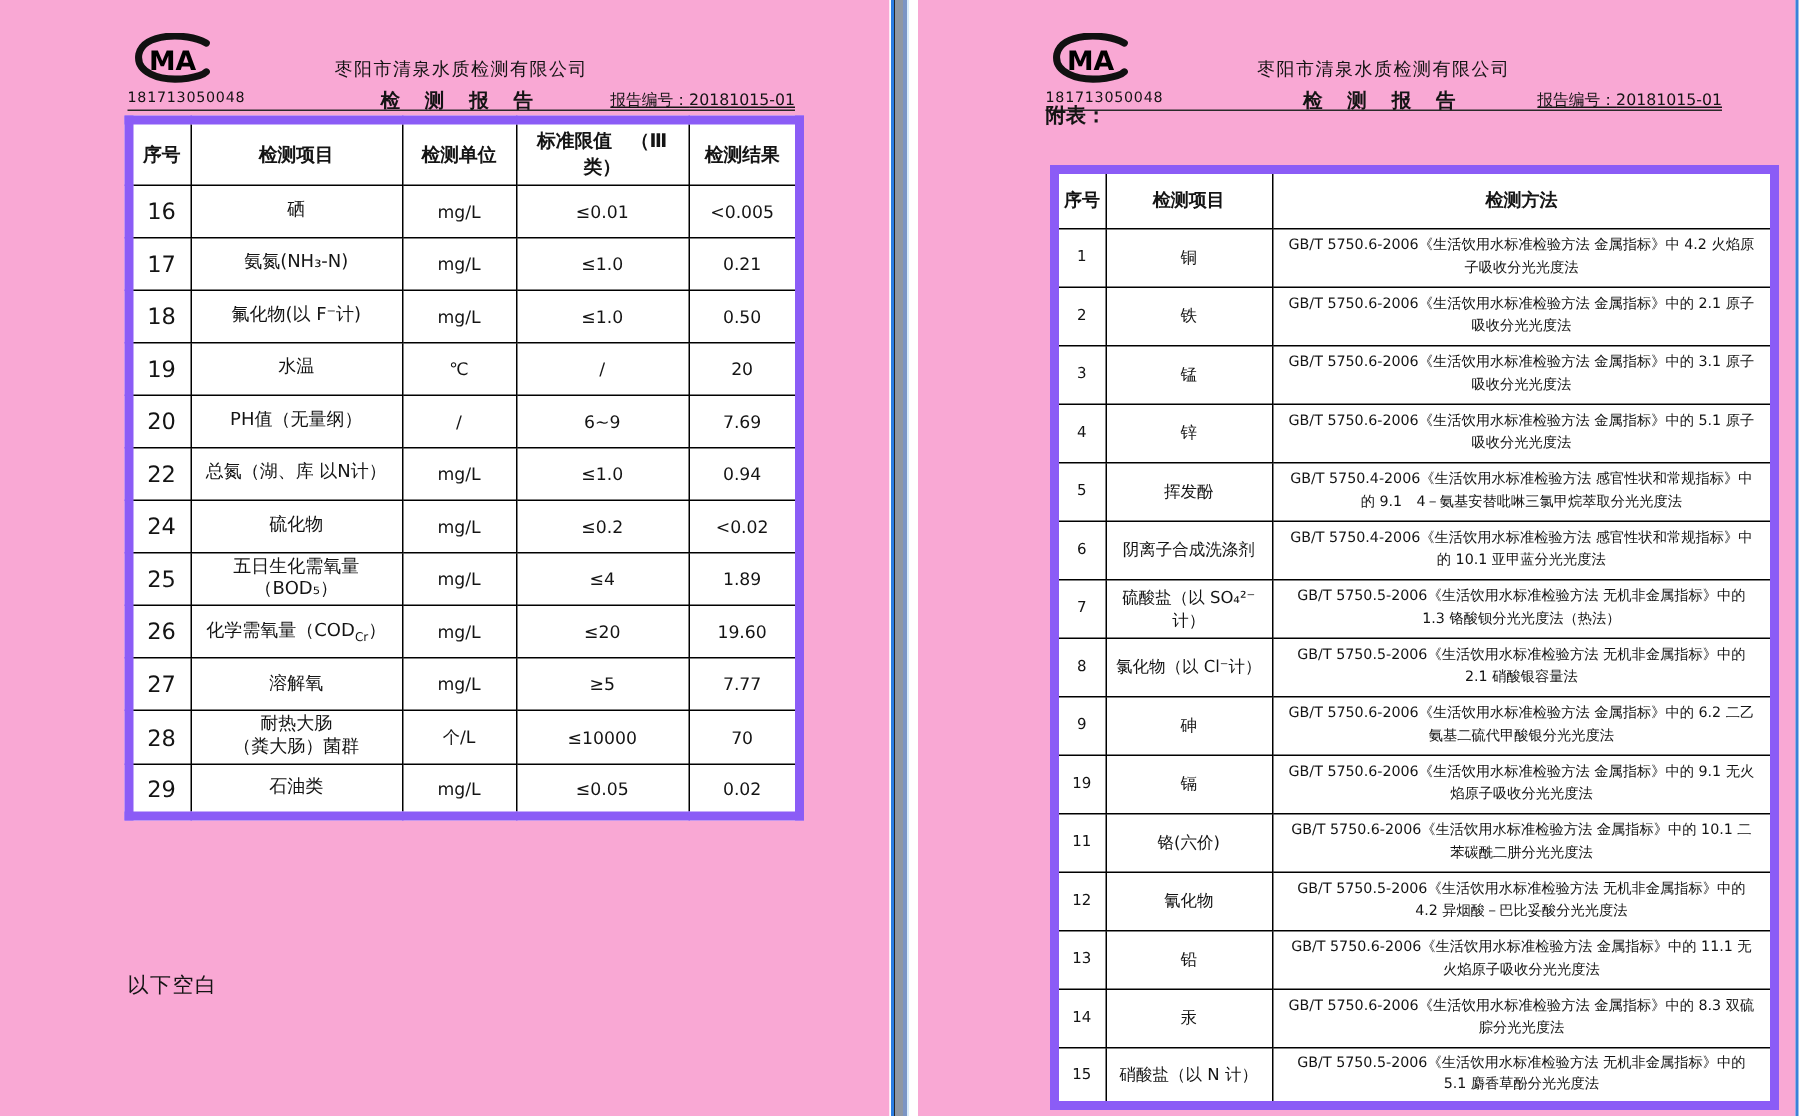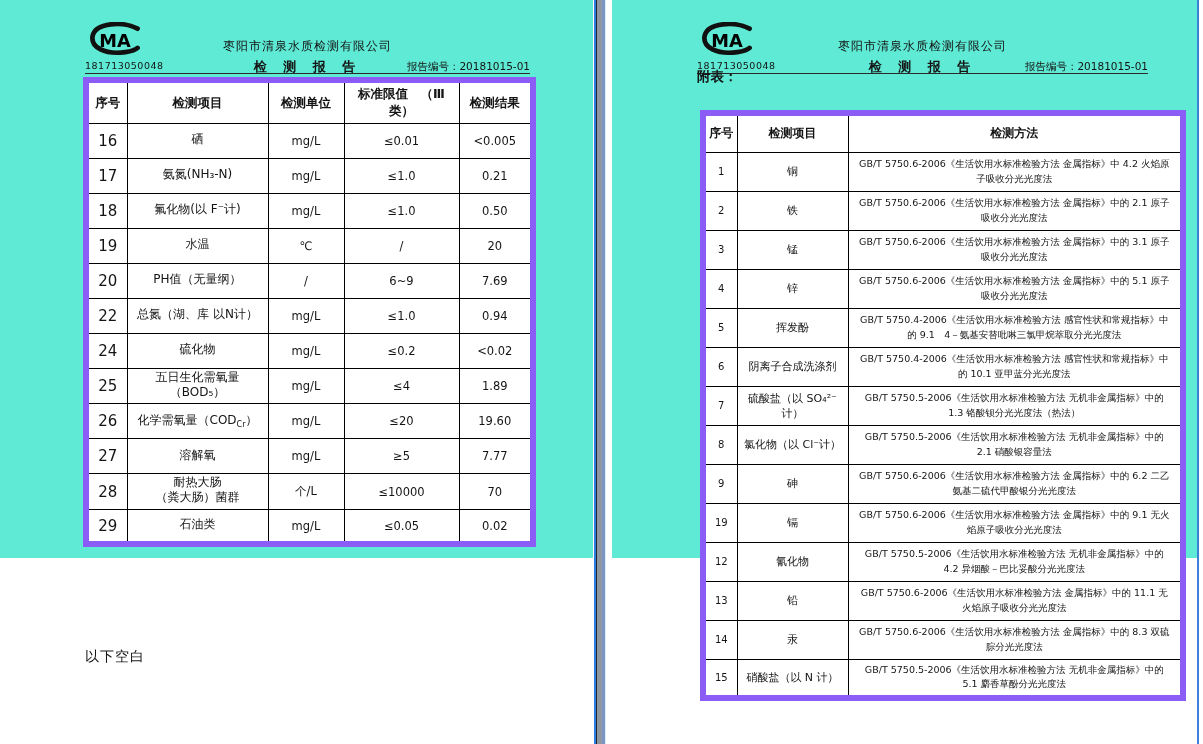--- a/index.html
+++ b/index.html
@@ -1,30 +1,30 @@
 <!DOCTYPE html>
 <html><head>
 <meta charset="utf-8">
 <style>
   html,body{margin:0;padding:0;}
   body{
     width:1203px;height:744px;position:relative;background:#ffffff;
     font-family:"DejaVu Sans","Liberation Sans",sans-serif;color:#141414;
     overflow:hidden;
   }
-  .page{position:absolute;top:0;height:558px;background:#5eead4;}
+  .page{position:absolute;top:0;height:744px;background:#f9a8d4;}
   .page-left{left:0;width:593px;}
   .page-right{left:612px;width:585px;}
 
   
   .cma-logo{position:absolute;width:60px;height:34px;}
   .company{position:absolute;text-align:center;font-size:12px;letter-spacing:1px;}
   .doc-code{position:absolute;font-size:9.5px;letter-spacing:.5px;}
   .doc-title{position:absolute;text-align:center;font-weight:bold;font-size:13px;letter-spacing:6px;}
-  .report-no{position:absolute;font-size:10.5px;}
+  .report-no{position:absolute;font-size:10.5px;text-decoration:underline;}
   .head-rule{position:absolute;height:0;border-bottom:1.5px solid #2a2a2a;}
 
   table{border-collapse:collapse;table-layout:fixed;position:absolute;background:#fff;}
   td,th{border:1px solid #000;text-align:center;vertical-align:middle;padding:1px 3px;
         overflow:hidden;font-weight:normal;}
   table{border:6px solid #8b5cf6;}
   th{font-weight:bold;}
 
   
   .t-left{left:83px;top:77px;width:447px;}
@@ -277,20 +277,25 @@
           <td class="cell-item">砷</td>
           <td class="cell-method">GB/T 5750.6-2006《生活饮用水标准检验方法 金属指标》中的 6.2 二乙氨基二硫代甲酸银分光光度法</td>
         </tr>
 
         <tr>
           <td class="cell-no">19</td>
           <td class="cell-item">镉</td>
           <td class="cell-method">GB/T 5750.6-2006《生活饮用水标准检验方法 金属指标》中的 9.1 无火焰原子吸收分光光度法</td>
         </tr>
 
+        <tr>
+          <td class="cell-no">11</td>
+          <td class="cell-item">铬(六价)</td>
+          <td class="cell-method">GB/T 5750.6-2006《生活饮用水标准检验方法 金属指标》中的 10.1 二苯碳酰二肼分光光度法</td>
+        </tr>
 
         <tr>
           <td class="cell-no">12</td>
           <td class="cell-item">氰化物</td>
           <td class="cell-method">GB/T 5750.5-2006《生活饮用水标准检验方法 无机非金属指标》中的 4.2 异烟酸－巴比妥酸分光光度法</td>
         </tr>
 
         <tr>
           <td class="cell-no">13</td>
           <td class="cell-item">铅</td>

